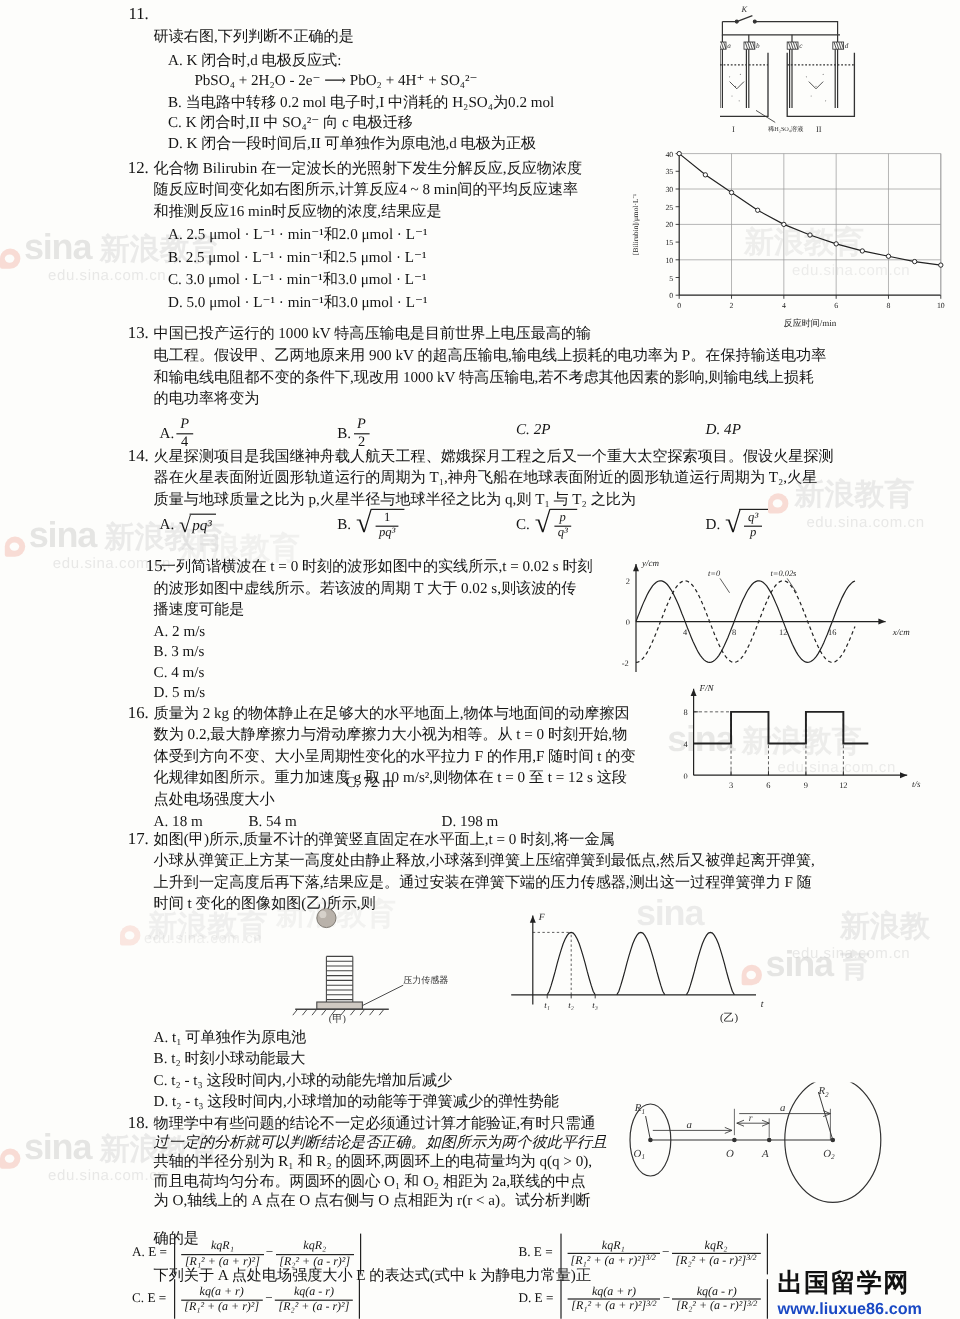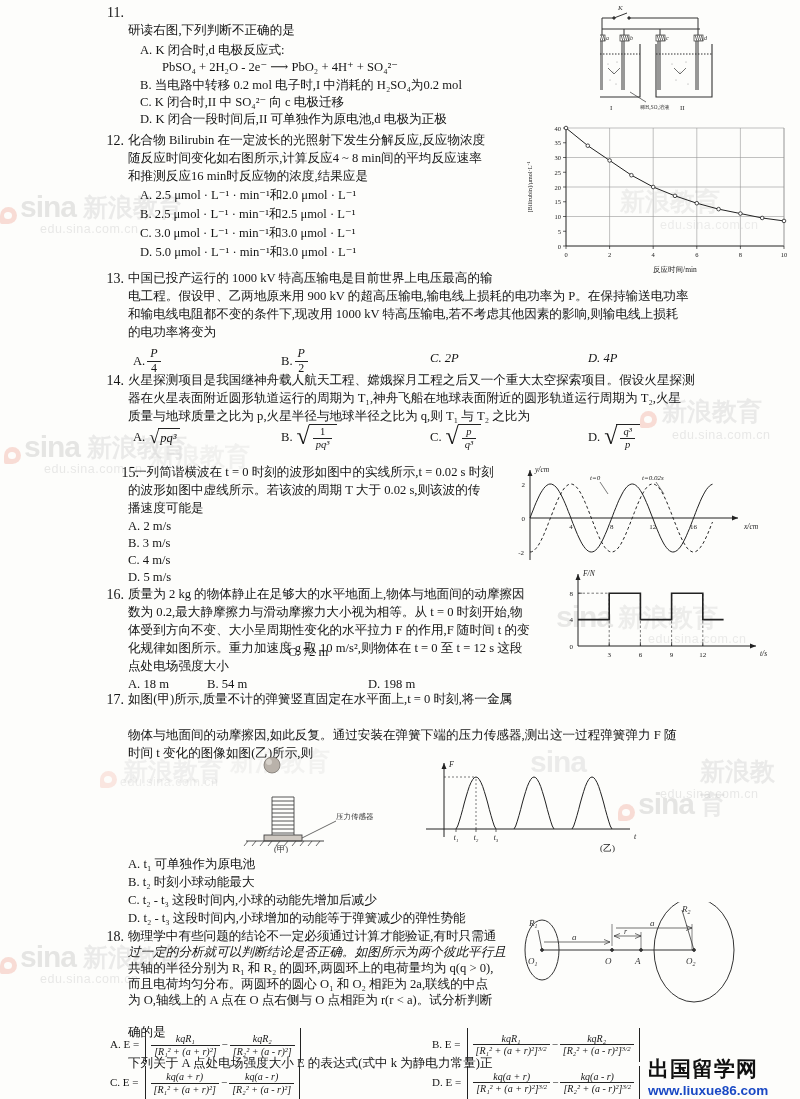--- a/index.html
+++ b/index.html
@@ -414,21 +414,22 @@
         <line x1="123.6" y1="80" x2="123.6" y2="27.199999999999996" stroke="#222" stroke-width="0.6" stroke-dasharray="2.5,2"></line>
         <line x1="154.8" y1="80" x2="154.8" y2="27.199999999999996" stroke="#222" stroke-width="0.6" stroke-dasharray="2.5,2"></line>
         <line x1="30" y1="27.199999999999996" x2="61.2" y2="27.199999999999996" stroke="#222" stroke-width="0.6" stroke-dasharray="2.5,2"></line>
         <line x1="30" y1="53.599999999999994" x2="30" y2="53.599999999999994" stroke="#222" stroke-width="0.6"></line>
         <path d="M30 53.599999999999994 L61.2 53.599999999999994 L61.2 27.199999999999996 L92.4 27.199999999999996 L92.4 53.599999999999994 L123.6 53.599999999999994 L123.6 27.199999999999996 L154.8 27.199999999999996 L154.8 53.599999999999994 L175.6 53.599999999999994" stroke="#222" fill="none" stroke-width="1.6"></path>
       </svg>
   </div>
 
   <div class="qnum" style="left:98px; top:691px;">17.</div>
   <div class="q" style="left:128px; top:691px;">如图(甲)所示,质量不计的弹簧竖直固定在水平面上,t = 0 时刻,将一金属</div>
-  <div class="q" style="left:128px; top:727px;">物体与地面间的动摩擦因,如此反复。通过安装在弹簧下端的压力传感器,测出这一过程弹簧弹力 F 随</div>
+  <div class="q" style="left:128px; top:709px;">小球从弹簧正上方某一高度处由静止释放,小球落到弹簧上压缩弹簧到最低点,然后又被弹起离开弹簧,</div>
+  <div class="q" style="left:128px; top:727px;">上升到一定高度后再下落,结果应是。通过安装在弹簧下端的压力传感器,测出这一过程弹簧弹力 F 随</div>
   <div class="q" style="left:128px; top:745px;">时间 t 变化的图像如图(乙)所示,则</div>
 
   <div class="fig" style="left:230px; top:757px;">
     <svg width="180" height="96" viewBox="0 0 180 96">
 
       <circle cx="42" cy="8" r="8" fill="#b9b2aa" stroke="#7a756e" stroke-width=".8"></circle>
       <circle cx="39" cy="5" r="3" fill="#d6d1ca" stroke="none"></circle>
 
       <g stroke="#444" stroke-width=".9" fill="none">
         <g>

